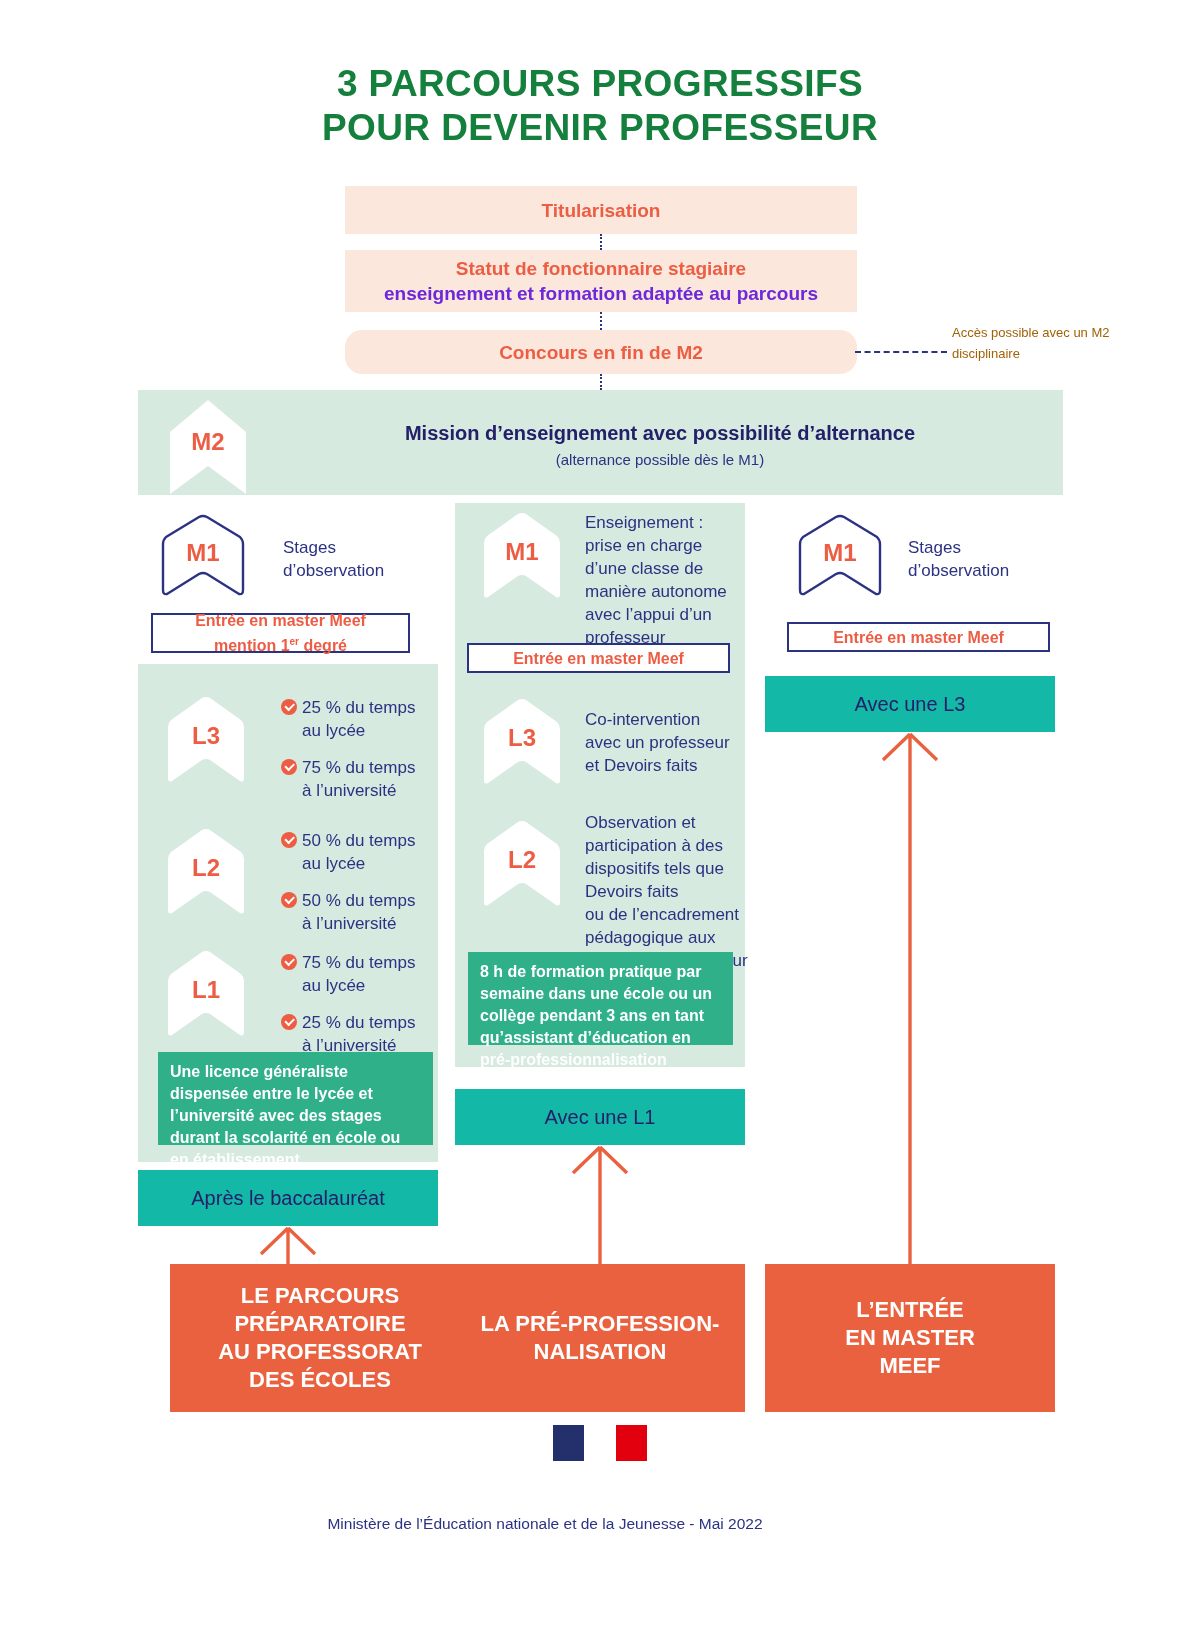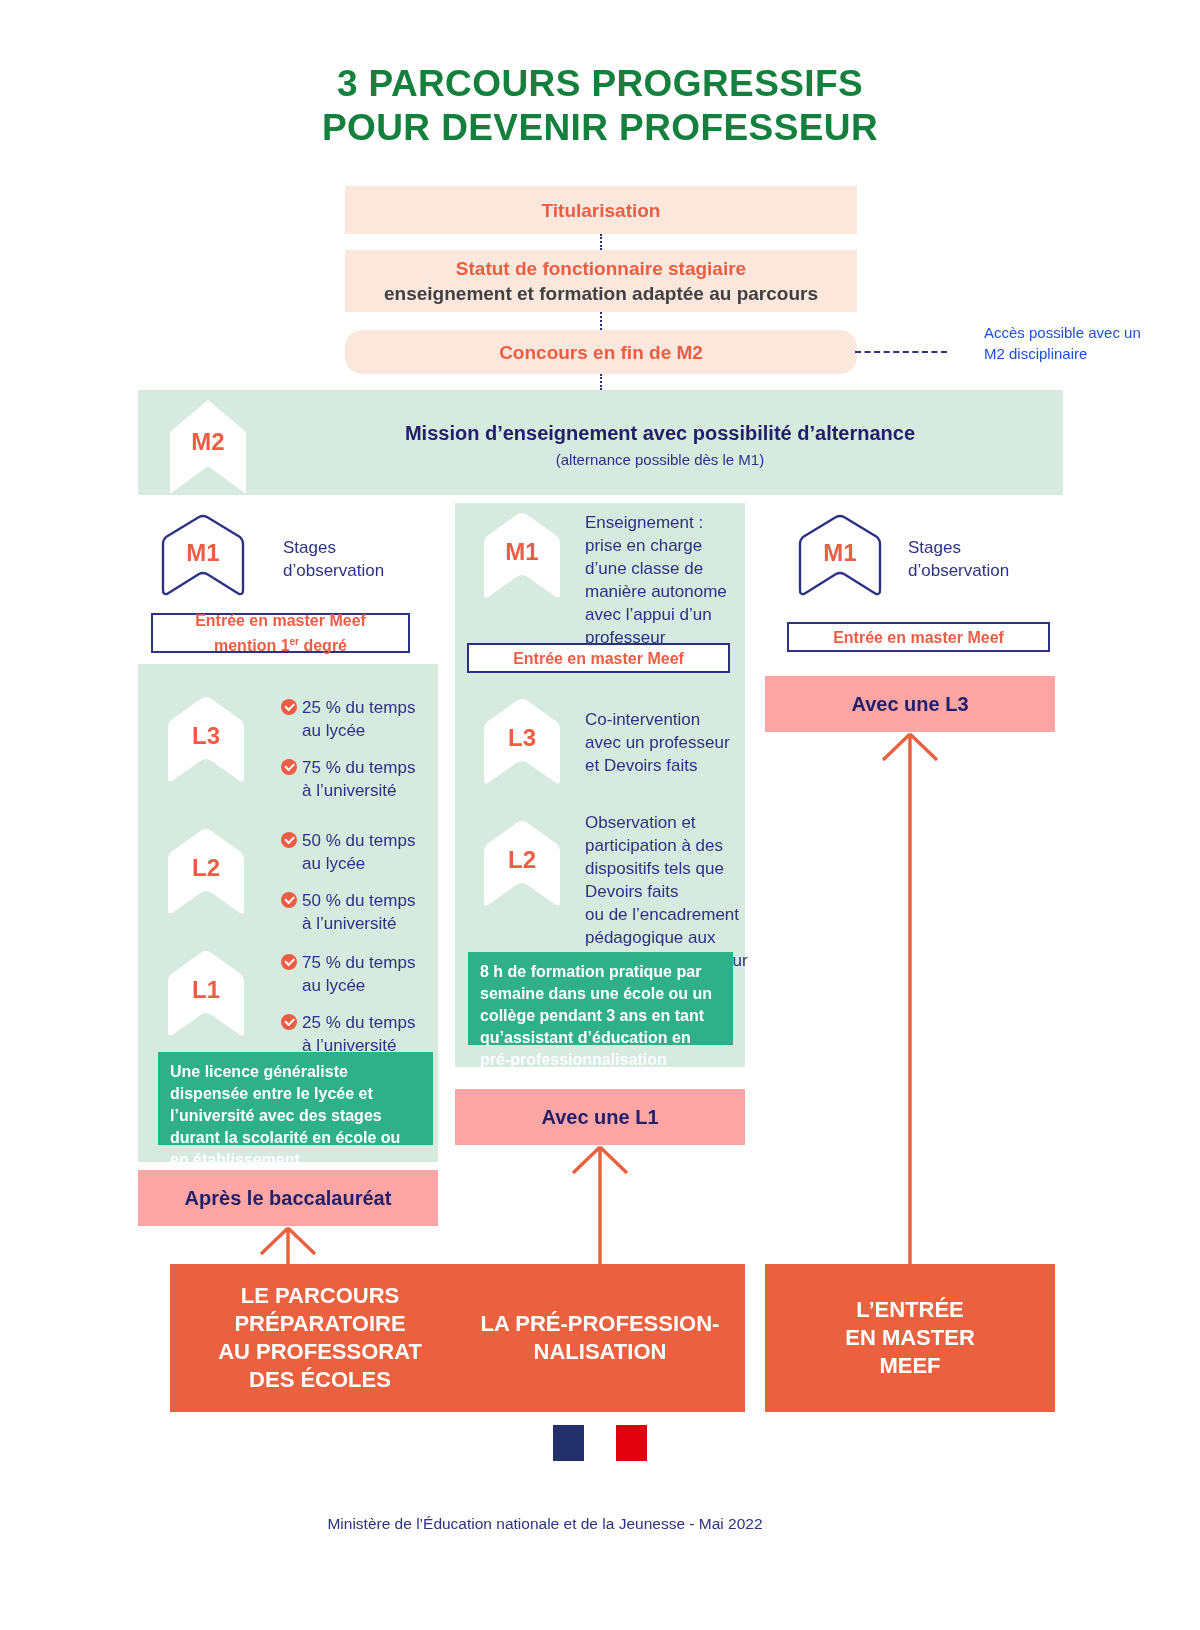--- a/index.html
+++ b/index.html
@@ -17,28 +17,28 @@
     color:#15803d;font-weight:bold;font-size:37px;line-height:44px;
     letter-spacing:.4px;
   }
 
   
   .peachbar{
     background:#fce7dc;display:flex;flex-direction:column;
     align-items:center;justify-content:center;text-align:center;
   }
   .peachbar .l1{color:#ec5d44;font-weight:bold;font-size:19px;line-height:25px;}
-  .peachbar .l2{color:#404040;font-weight:bold;font-size:19px;line-height:25px;}
+  .peachbar .l2{color:#6d28d9;font-weight:bold;font-size:19px;line-height:25px;}
 
   .dotcon{border-left:2px dotted #2c3282;}
 
   
   #note{
-    left:952px;top:322px;width:160px;color:#1d4ed8;
-    font-size:15px;line-height:21px;margin-left:32px;
+    left:952px;top:322px;width:160px;color:#a16207;
+    font-size:13px;line-height:21px;
   }
   #noteline{
     left:855px;top:351px;width:92px;height:0;
     border-top:2px dashed #2c3282;
   }
 
   
   .greenband{background:#d6eae0;}
   .greenmid{background:#d6eae0;}
 
@@ -76,22 +76,22 @@
   .ctxt{color:#2c3282;font-size:17px;line-height:23px;}
 
   
   .callout{
     background:#2fb089;color:#ffffff;font-weight:bold;
     font-size:16px;line-height:22px;padding:9px 12px;
   }
 
   
   .stagebox{
-    background:#fca5a5;display:flex;align-items:center;justify-content:center;
-    color:#232069;font-weight:bold;font-size:20px;text-align:left;
+    background:#14b8a6;display:flex;align-items:center;justify-content:center;
+    color:#232069;font-weight:normal;font-size:20px;text-align:left;
   }
 
   
   .orangebox{
     background:#e9613f;display:flex;align-items:center;justify-content:center;
     color:#ffffff;font-weight:bold;font-size:22px;line-height:28px;text-align:center;
   }
 
   
   .arrow svg{display:block;}

